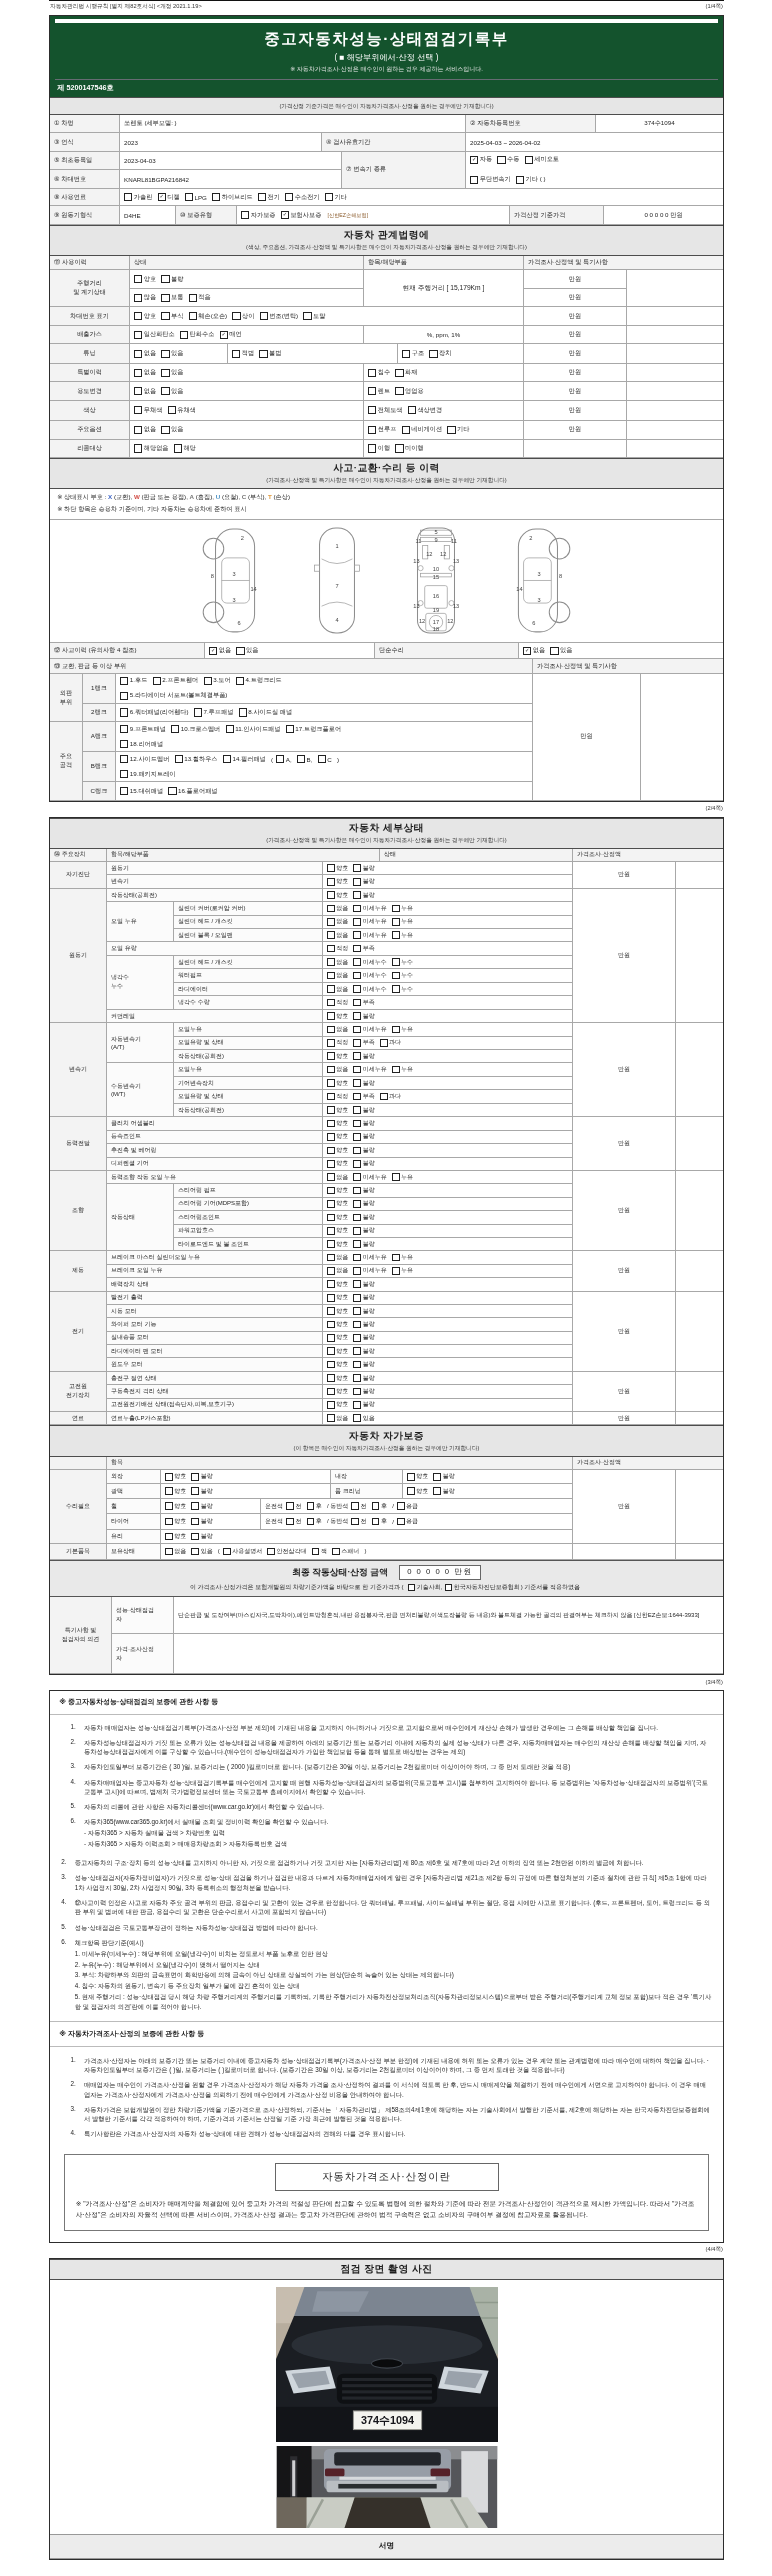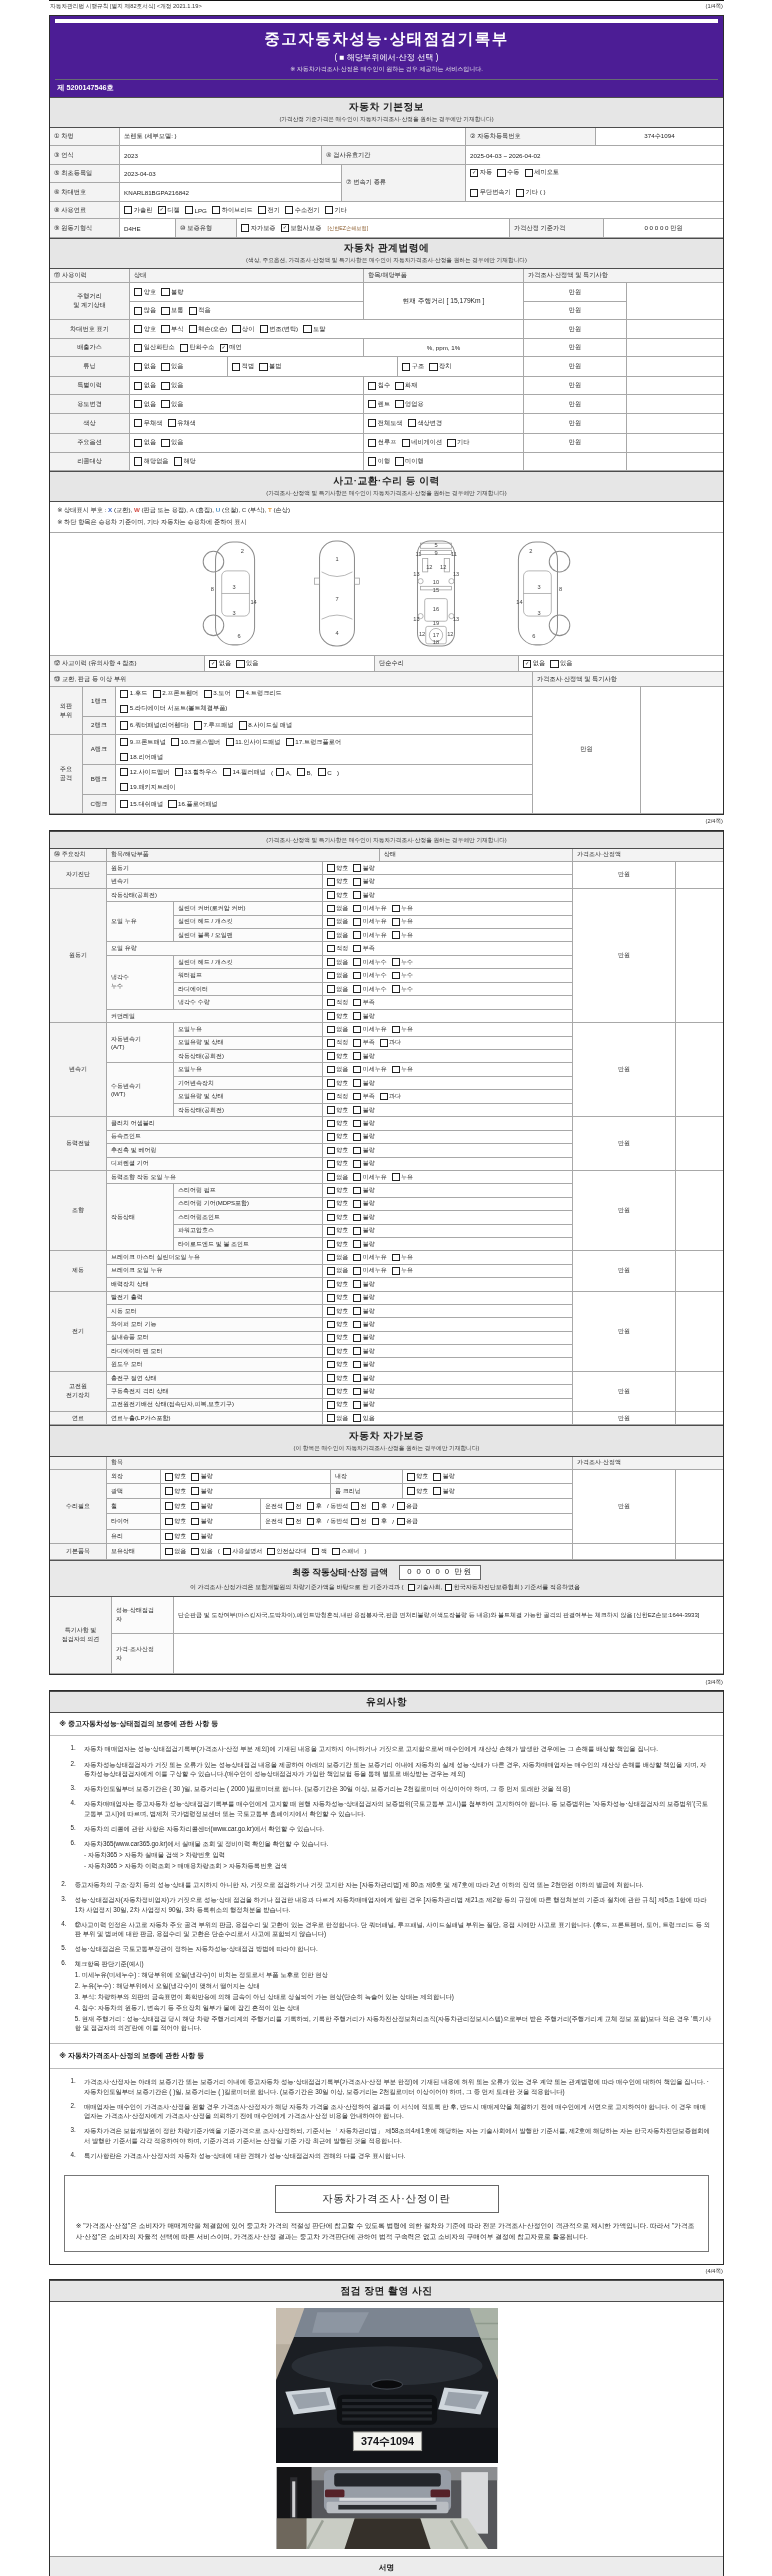--- a/index.html
+++ b/index.html
@@ -4,21 +4,21 @@
 <style>
   html,body{margin:0;padding:0}
   body{width:773px;height:2576px;overflow:hidden;background:#fff;color:#1d1d1d;
        font-family:"Liberation Sans","DejaVu Sans",sans-serif;font-size:6.2px}
   .page{width:675px;margin-left:49px}
   .topline{border-top:1.5px solid #121212;display:flex;justify-content:space-between;
            font-size:5.7px;color:#333;padding:2.1px 1px 4.1px}
   .card{border:1.5px solid #2d2d2d;background:#fff;margin-bottom:1px}
   .pagemark{text-align:right;font-size:5.7px;color:#333;padding:2.1px 1px 3.6px}
   
-  .mainhead{background:#4c1d95;color:#fff;padding:3.1px 5.2px 0}
+  .mainhead{background:#14532d;color:#fff;padding:3.1px 5.2px 0}
   .strip{height:3.6px;background:#fff;margin-bottom:6.2px}
   .mainhead h1{margin:1px 0 2.1px;text-align:center;font-size:15.5px;font-weight:bold;letter-spacing:1.5px}
   .mainsub{text-align:center;font-size:8.2px;margin:1px 0}
   .mainnote{text-align:center;font-size:6px;color:#e9e9e9;margin:2.1px 0 5.2px}
   .docno{font-size:7.2px;font-weight:bold;padding:2.6px 2.1px 3.6px;border-top:0.5px solid #666c73}
   
   .secbar{background:#e6e6e6;border-top:0.5px solid #4d4d4d;border-bottom:0.5px solid #4d4d4d;
           text-align:center;padding:3.6px 0 3.1px}
   .secbar h2{margin:0;font-size:9.8px;letter-spacing:0.5px}
   .secbar p{margin:1.5px 0 0;font-size:5.7px;color:#333}
@@ -92,21 +92,20 @@
   <section class="card">
     <div class="mainhead">
       <div class="strip"></div>
       <h1>중고자동차성능·상태점검기록부</h1>
       <div class="mainsub">( ■ 해당부위에서·산정 선택 )</div>
       <div class="mainnote">※ 자동차가격조사·산정은 매수인이 원하는 경우 제공하는 서비스입니다.</div>
       <div class="docno">제 5200147546호</div>
     </div>
 
     <div class="secbar">
-      <h2>자동차 기본정보</h2>
       <p>(가격산정 기준가격은 매수인이 자동차가격조사·산정을 원하는 경우에만 기재합니다)</p>
     </div>
     <div class="tbl" id="basic-tbl">
         <div class="trow" style="min-height: 18.5px;">
           <div class="tcell lab" style="width: 70px;">① 차명</div>
           <div class="tcell" style="width: 346px;">쏘렌토 (세부모델: )</div>
           <div class="tcell lab" style="width: 130px;">② 자동차등록번호</div>
           <div class="tcell ctr" style="flex: 1 1 0px;">374수1094</div>
         </div>
         <div class="trow" style="min-height: 18.5px;">
@@ -725,20 +724,21 @@
           <div class="tcell ctr" style="width: 108px;">만원</div>
           <div class="tcell" style="flex: 1 1 0px;"></div>
         </div>
       </div>
   </section>
 
   <div class="pagemark">(2/4쪽)</div>
 
   <section class="card">
     <div class="secbar">
+      <h2>자동차 세부상태</h2>
       <p>(가격조사·산정액 및 특기사항은 매수인이 자동차가격조사·산정을 원하는 경우에만 기재합니다)</p>
     </div>
     <div class="tbl compact" id="detail-tbl">
         <div class="trow" style="min-height: 13.4px;">
           <div class="tcell lab" style="width: 57px;">⑭ 주요장치</div>
           <div class="tcell lab" style="width: 273px;">항목/해당부품</div>
           <div class="tcell lab" style="flex: 1 1 0px;">상태</div>
           <div class="tcell lab" style="width: 150px;">가격조사·산정액</div>
         </div>
         <div class="trow">
@@ -1656,23 +1656,20 @@
             <div class="tcell" style="flex:1 1 0"></div>
           </div>
         </div>
       </div>
     </div>
   </section>
 
   <div class="pagemark">(3/4쪽)</div>
 
   <section class="card">
-    <div class="secbar">
-      <h2>유의사항</h2>
-    </div>
     <div class="nhead">※ 중고자동차성능·상태점검의 보증에 관한 사항 등</div>
     <div class="nbody inner" id="listA">
         <div class="nitem">
           <span class="nno">1.</span>
           <span class="ntx">자동차 매매업자는 성능·상태점검기록부(가격조사·산정 부분 제외)에 기재된 내용을 고지하지 아니하거나 거짓으로 고지함으로써 매수인에게 재산상 손해가 발생한 경우에는 그 손해를 배상할 책임을 집니다.</span>
         </div>
         <div class="nitem">
           <span class="nno">2.</span>
           <span class="ntx">자동차성능상태점검자가 거짓 또는 오류가 있는 성능상태점검 내용을 제공하여 아래의 보증기간 또는 보증거리 이내에 자동차의 실제 성능·상태가 다른 경우, 자동차매매업자는 매수인의 재산상 손해를 배상할 책임을 지며, 자동차성능상태점검자에게 이를 구상할 수 있습니다.(매수인이 성능상태점검자가 가입한 책임보험 등을 통해 별도로 배상받는 경우는 제외)</span>
         </div>

